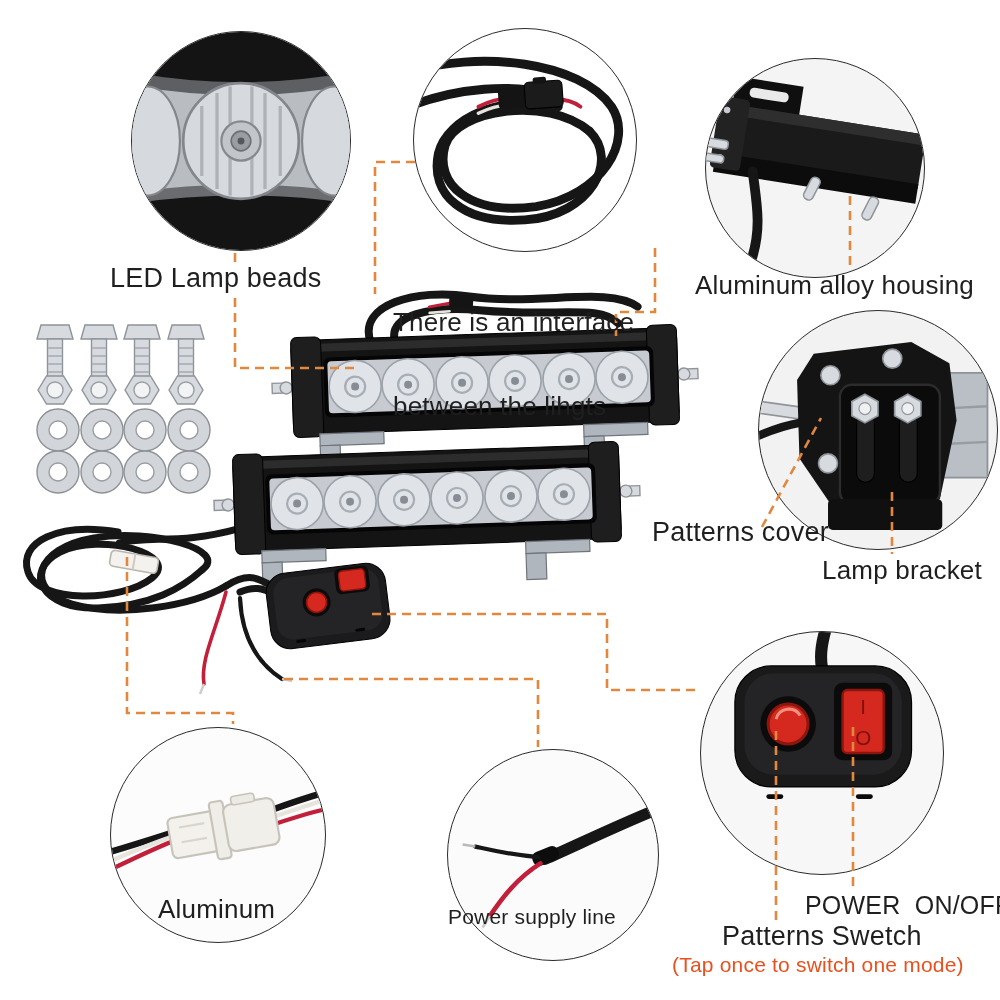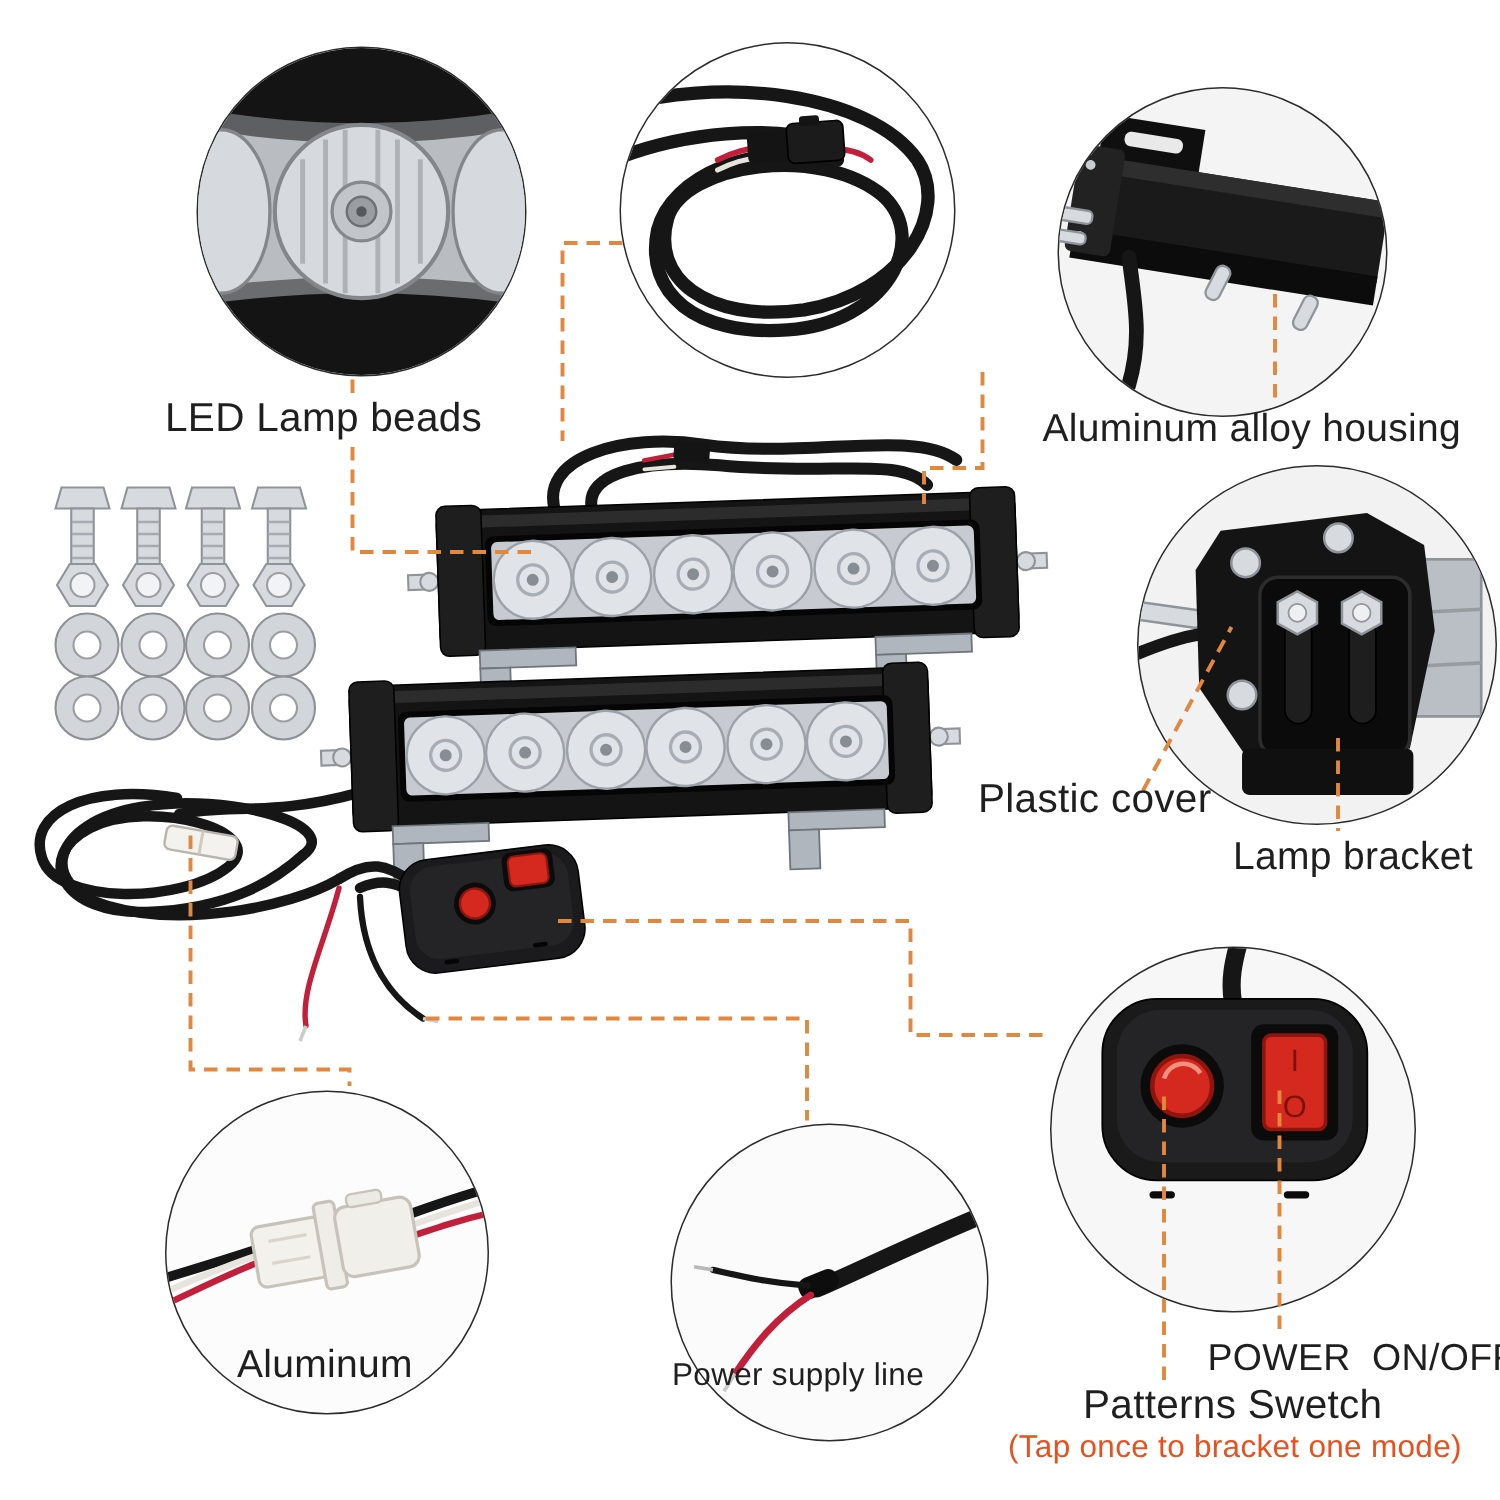--- a/index.html
+++ b/index.html
@@ -365,29 +365,31 @@
     <rect x="338" y="300" width="34" height="26" rx="6" fill="#0b0b0b"></rect>
     <rect x="342" y="303" width="26" height="20" rx="4" class="red-fill" stroke="#8c150d" stroke-width="1.4"></rect>
     <rect x="292" y="366" width="10" height="3" rx="1.5" fill="#050505"></rect>
     <rect x="352" y="362" width="10" height="3" rx="1.5" fill="#050505"></rect>
   </g>
 </svg>
 
 <div class="label" style="left:110px;top:264px;width:240px;font-size:27px;">LED Lamp beads</div>
 
 <div class="label" style="left:393px;top:252px;width:264px;">
+  <div>There is an interface</div>
+  <div>between the lihgts</div>
 </div>
 
 <div class="label" style="left:695px;top:271px;width:295px;">Aluminum alloy housing</div>
 
-<div class="label" style="left:652px;top:518px;width:165px;font-size:27px;">Plastic cover</div>
+<div class="label" style="left:652px;top:518px;width:165px;font-size:27px;">Patterns cover</div>
 
 <div class="label" style="left:822px;top:556px;width:175px;">Lamp bracket</div>
 
 <div class="label" style="left:805px;top:891px;width:195px;font-size:25px;">POWER  ON/OFF</div>
 
 <div class="label" style="left:686px;top:922px;width:205px;font-size:27px;margin-left:36px;">Patterns Swetch</div>
 
-<div class="label note" style="left:672px;top:953px;width:262px;">(Tap once to bracket one mode)</div>
+<div class="label note" style="left:672px;top:953px;width:262px;">(Tap once to switch one mode)</div>
 
 <div class="label" style="left:158px;top:895px;width:120px;">Aluminum</div>
 
 <div class="label" style="left:448px;top:903px;width:210px;font-size:21px;">Power supply line</div>
 
 </body></html>

